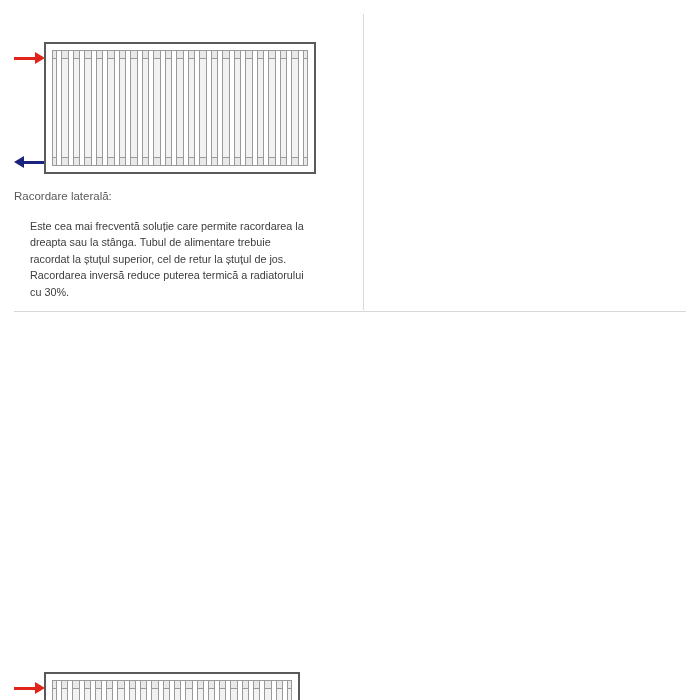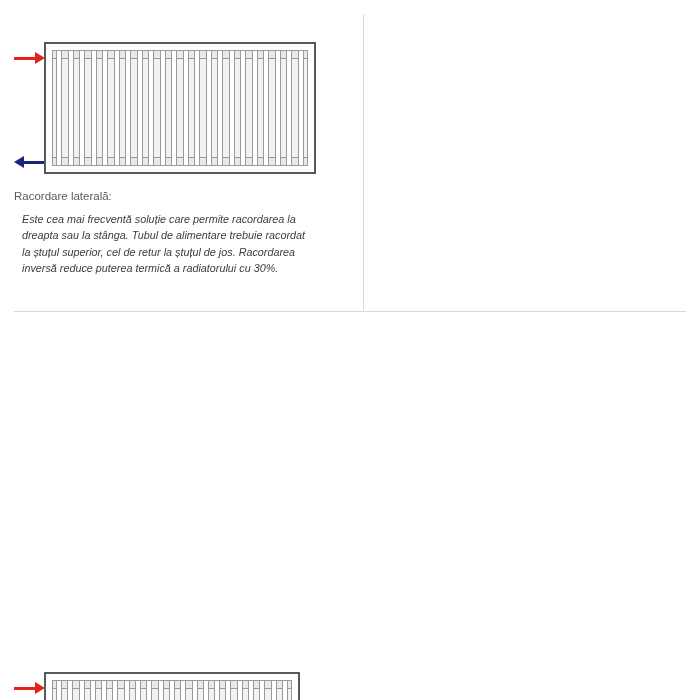--- a/index.html
+++ b/index.html
@@ -110,22 +110,21 @@
   .caption-title {
     font-size: 11.5px;
     color: #5a5a5a;
     margin: 0 0 9px 0;
     font-weight: 400;
   }
   .caption-body {
     font-size: 10.8px;
     line-height: 1.52;
     color: #3c3c3c;
-    margin: 8px;
-    font-style: italic;
+    margin: 16px;
   }
   .cap-tl { position: absolute; left: 14px; top: 190px; width: 310px; }
 </style>
 </head>
 <body>
 
 <div class="grid">
 
   <div class="divider-v"></div>
   <div class="divider-h"></div>

